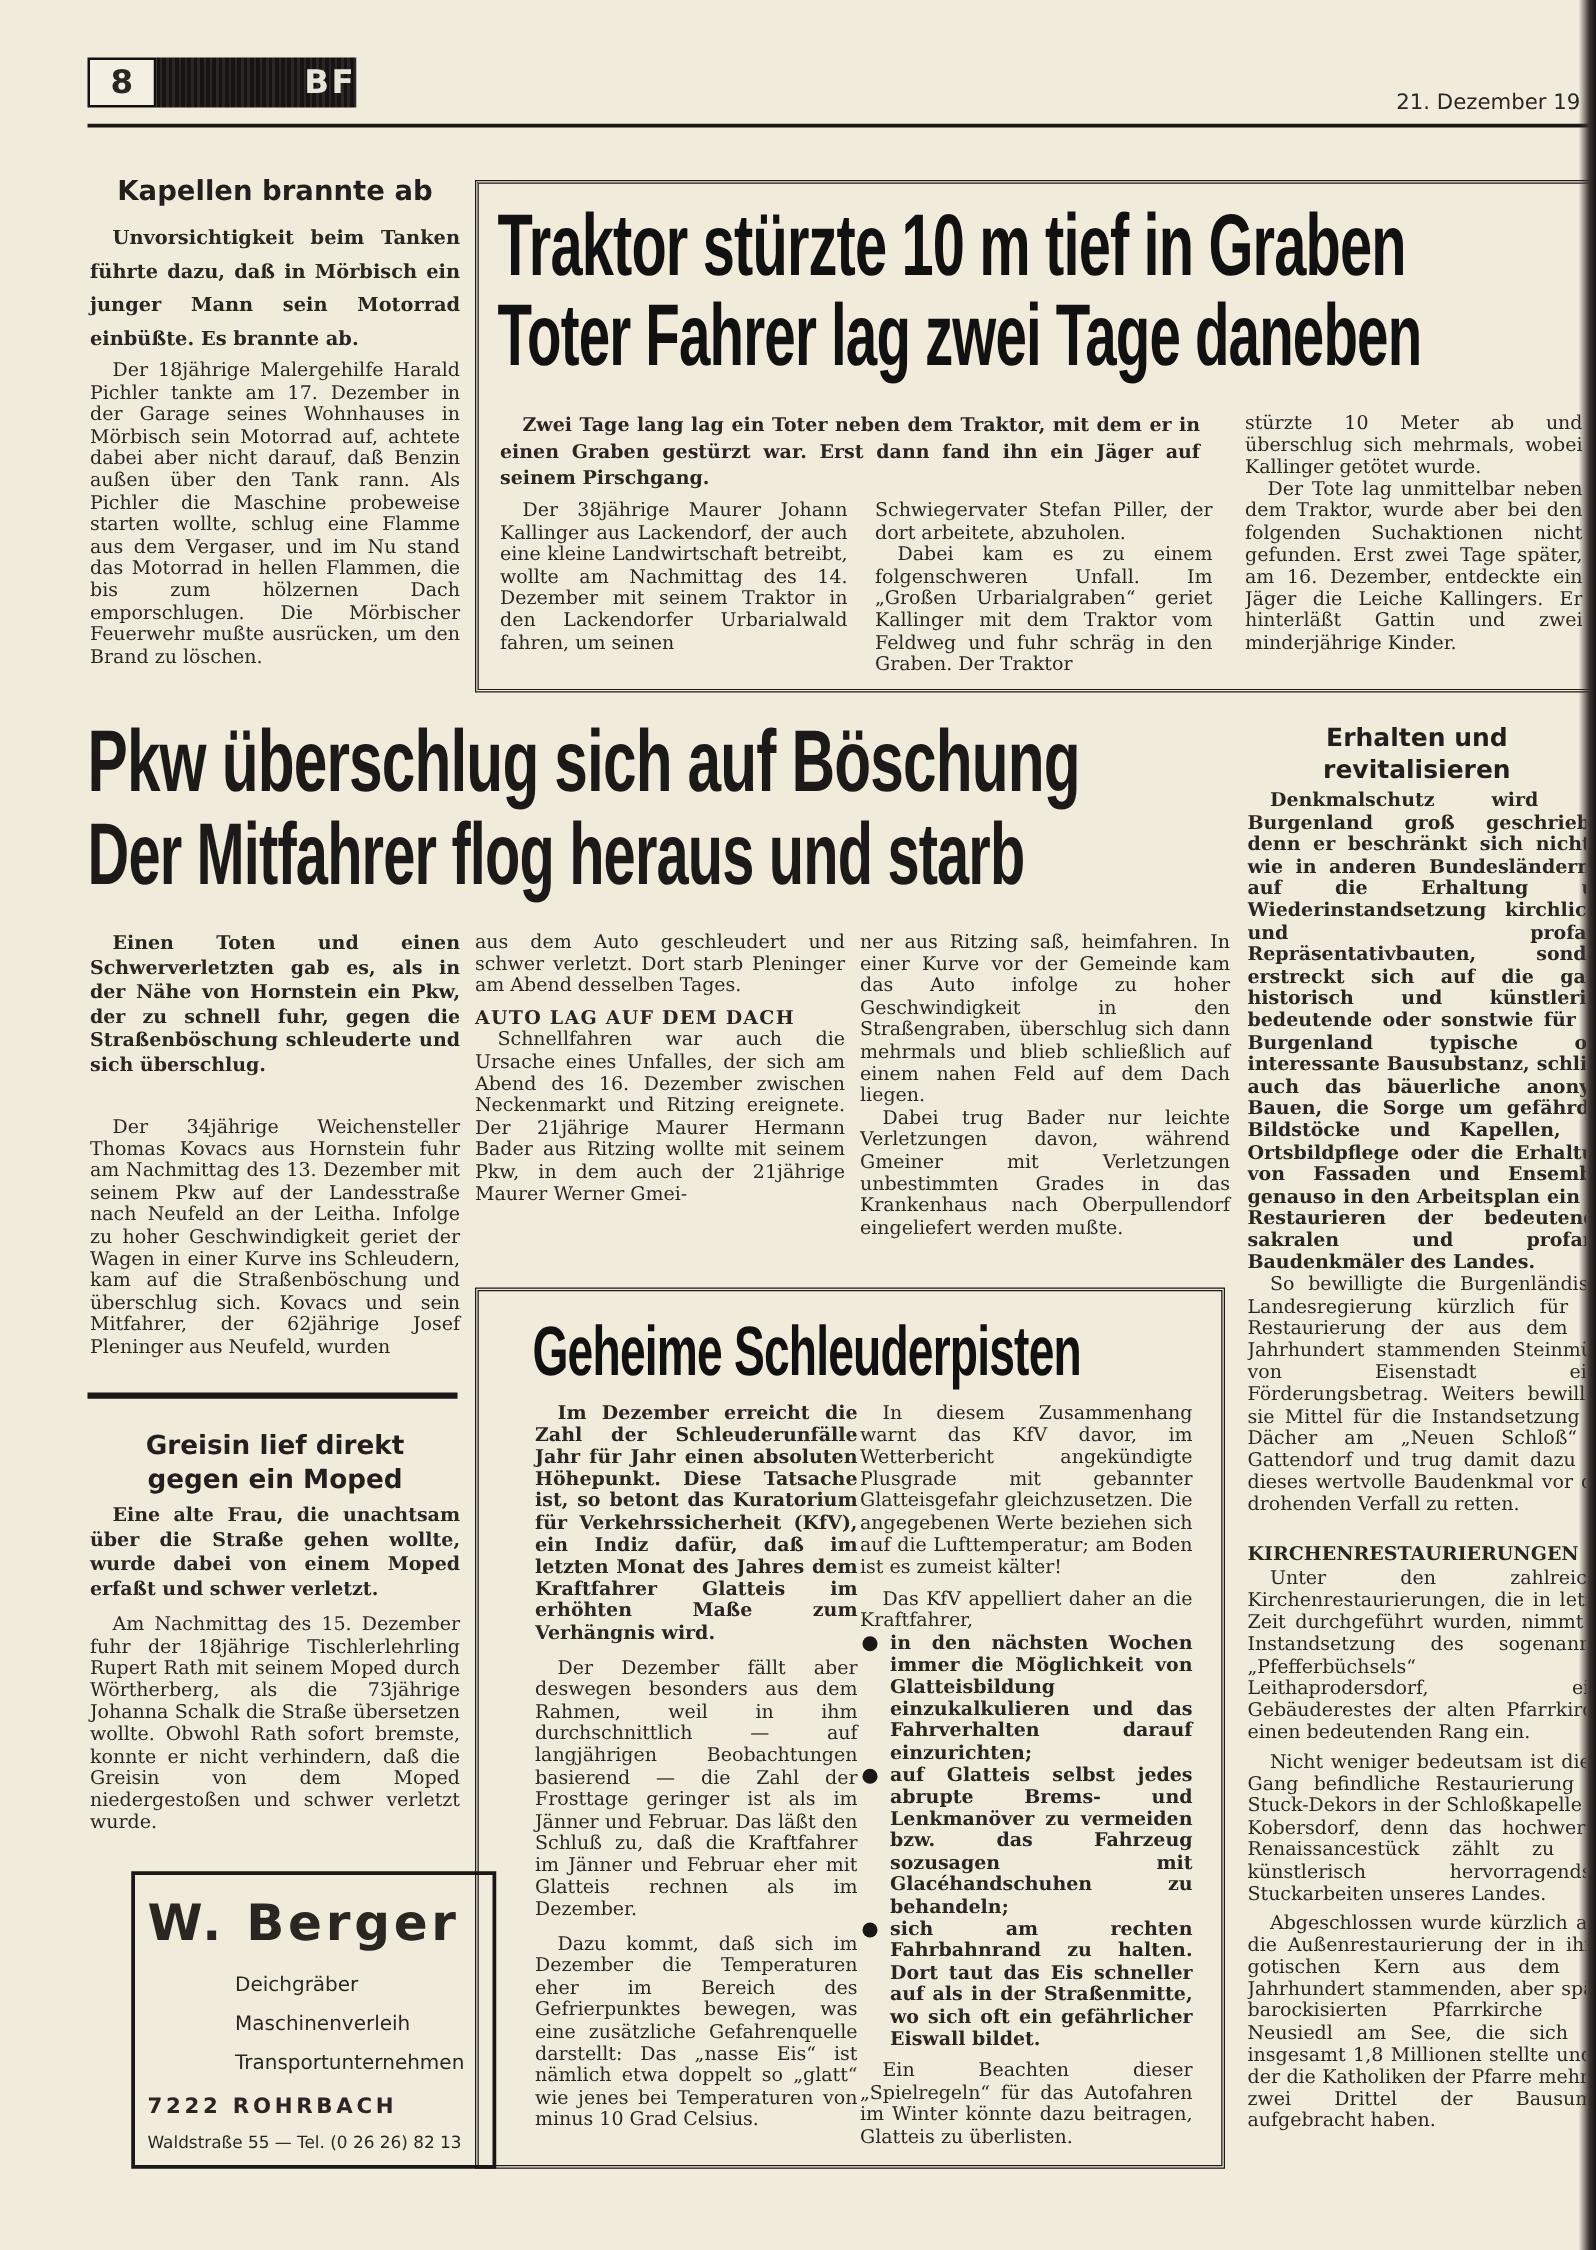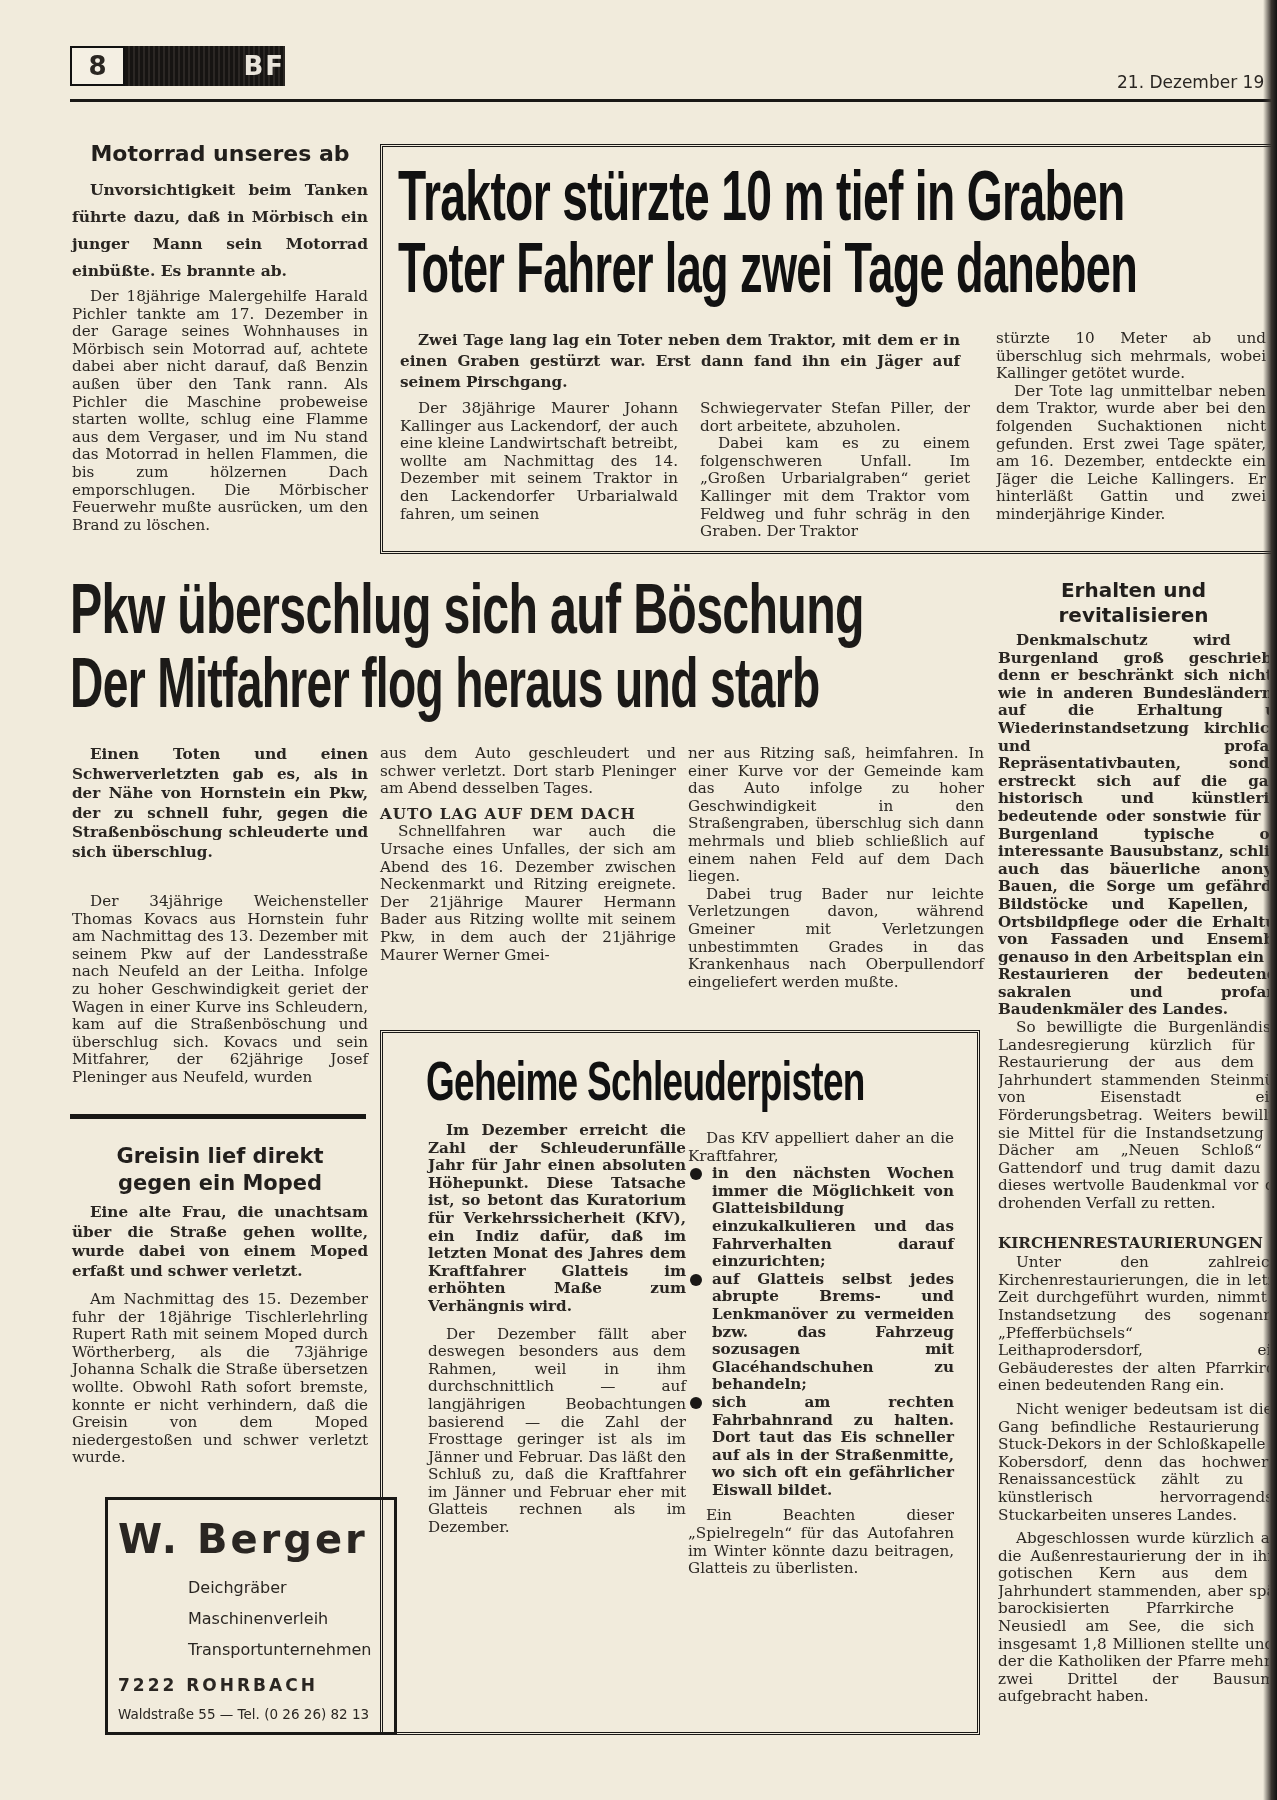--- a/index.html
+++ b/index.html
@@ -30,21 +30,21 @@
 <body>
 
 <div class="abs mast-num" style="left:70px;top:46px;width:55px;height:40px;">8</div>
 <div class="abs mast-bar" style="left:125px;top:46px;width:160px;height:40px;">
   <span>BF</span>
 </div>
 <div class="abs date" style="left:1117px;top:72px;">21. Dezember 19</div>
 <div class="abs rule" style="left:70px;top:99px;width:1207px;height:3px;"></div>
 
 <div class="abs" style="left:72px;top:140px;width:296px;">
-  <div class="sub-head" style="font-size:22px;line-height:28px;margin-bottom:8px;">Motorrad unseres ab</div>
+  <div class="sub-head" style="font-size:22px;line-height:28px;margin-bottom:8px;">Kapellen brannte ab</div>
   <div class="serif lead" style="font-size:15.5px;line-height:27px;">
       <p>Unvorsichtigkeit beim Tanken führte dazu, daß in Mörbisch ein junger Mann sein Motorrad einbüßte. Es brannte ab.</p>
     </div>
   <div class="serif" style="margin-top:4px;">
       <p>Der 18jährige Malergehilfe Harald Pichler tankte am 17. Dezember in der Garage seines Wohnhauses in Mörbisch sein Motorrad auf, achtete dabei aber nicht darauf, daß Benzin außen über den Tank rann. Als Pichler die Maschine probeweise starten wollte, schlug eine Flamme aus dem Vergaser, und im Nu stand das Motorrad in hellen Flammen, die bis zum hölzernen Dach emporschlugen. Die Mörbischer Feuerwehr mußte ausrücken, um den Brand zu löschen.</p>
     </div>
 </div>
 
 <div class="abs box" style="left:380px;top:144px;width:900px;height:410px;border-right:none;">
 </div>
@@ -110,22 +110,24 @@
 
 <div class="abs box" style="left:380px;top:1030px;width:600px;height:705px;"></div>
 <div class="abs" style="left:380px;top:1048px;width:540px;height:70px;overflow:hidden;">
   <div class="head-cond" style="font-size:56px;line-height:66px;position:absolute;left:46px;transform:scaleX(0.66);">Geheime Schleuderpisten</div>
 </div>
 <div class="abs serif" style="left:428px;top:1122px;width:258px;">
   <div class="lead" style="line-height:17.6px;">
       <p>Im Dezember erreicht die Zahl der Schleuderunfälle Jahr für Jahr einen absoluten Höhepunkt. Diese Tatsache ist, so betont das Kuratorium für Verkehrssicherheit (KfV), ein Indiz dafür, daß im letzten Monat des Jahres dem Kraftfahrer Glatteis im erhöhten Maße zum Verhängnis wird.</p>
     </div>
   <p style="margin-top:10px;">Der Dezember fällt aber deswegen besonders aus dem Rahmen, weil in ihm durchschnittlich — auf langjährigen Beobachtungen basierend — die Zahl der Frosttage geringer ist als im Jänner und Februar. Das läßt den Schluß zu, daß die Kraftfahrer im Jänner und Februar eher mit Glatteis rechnen als im Dezember.</p>
+  <p style="margin-top:10px;">Dazu kommt, daß sich im Dezember die Temperaturen eher im Bereich des Gefrierpunktes bewegen, was eine zusätzliche Gefahrenquelle darstellt: Das „nasse Eis“ ist nämlich etwa doppelt so „glatt“ wie jenes bei Temperaturen von minus 10 Grad Celsius.</p>
 </div>
 <div class="abs serif" style="left:688px;top:1122px;width:266px;">
+  <p>In diesem Zusammenhang warnt das KfV davor, im Wetterbericht angekündigte Plusgrade mit gebannter Glatteisgefahr gleichzusetzen. Die angegebenen Werte beziehen sich auf die Lufttemperatur; am Boden ist es zumeist kälter!</p>
   <p style="margin-top:8px;">Das KfV appelliert daher an die Kraftfahrer,</p>
   <ul class="bullet-list">
     <li><span class="dot"></span><span>in den nächsten Wochen immer die Möglichkeit von Glatteisbildung einzukalkulieren und das Fahrverhalten darauf einzurichten;</span></li>
     <li><span class="dot"></span><span>auf Glatteis selbst jedes abrupte Brems- und Lenkmanöver zu vermeiden bzw. das Fahrzeug sozusagen mit Glacéhandschuhen zu behandeln;</span></li>
     <li><span class="dot"></span><span>sich am rechten Fahrbahnrand zu halten. Dort taut das Eis schneller auf als in der Straßenmitte, wo sich oft ein gefährlicher Eiswall bildet.</span></li>
   </ul>
   <p style="margin-top:8px;">Ein Beachten dieser „Spielregeln“ für das Autofahren im Winter könnte dazu beitragen, Glatteis zu überlisten.</p>
 </div>
 
 <div class="abs clip-right" style="left:998px;top:578px;width:271px;height:1180px;">

